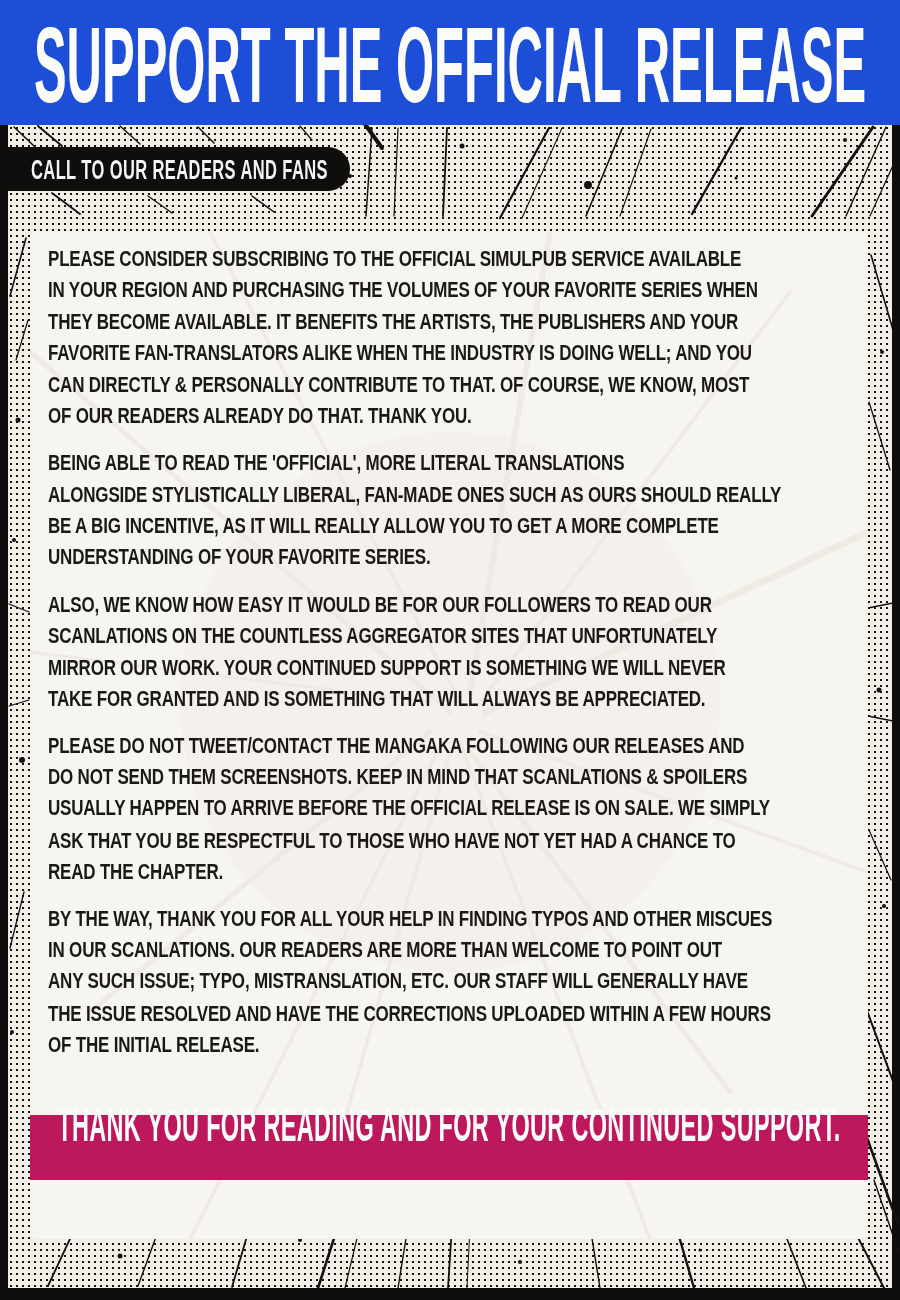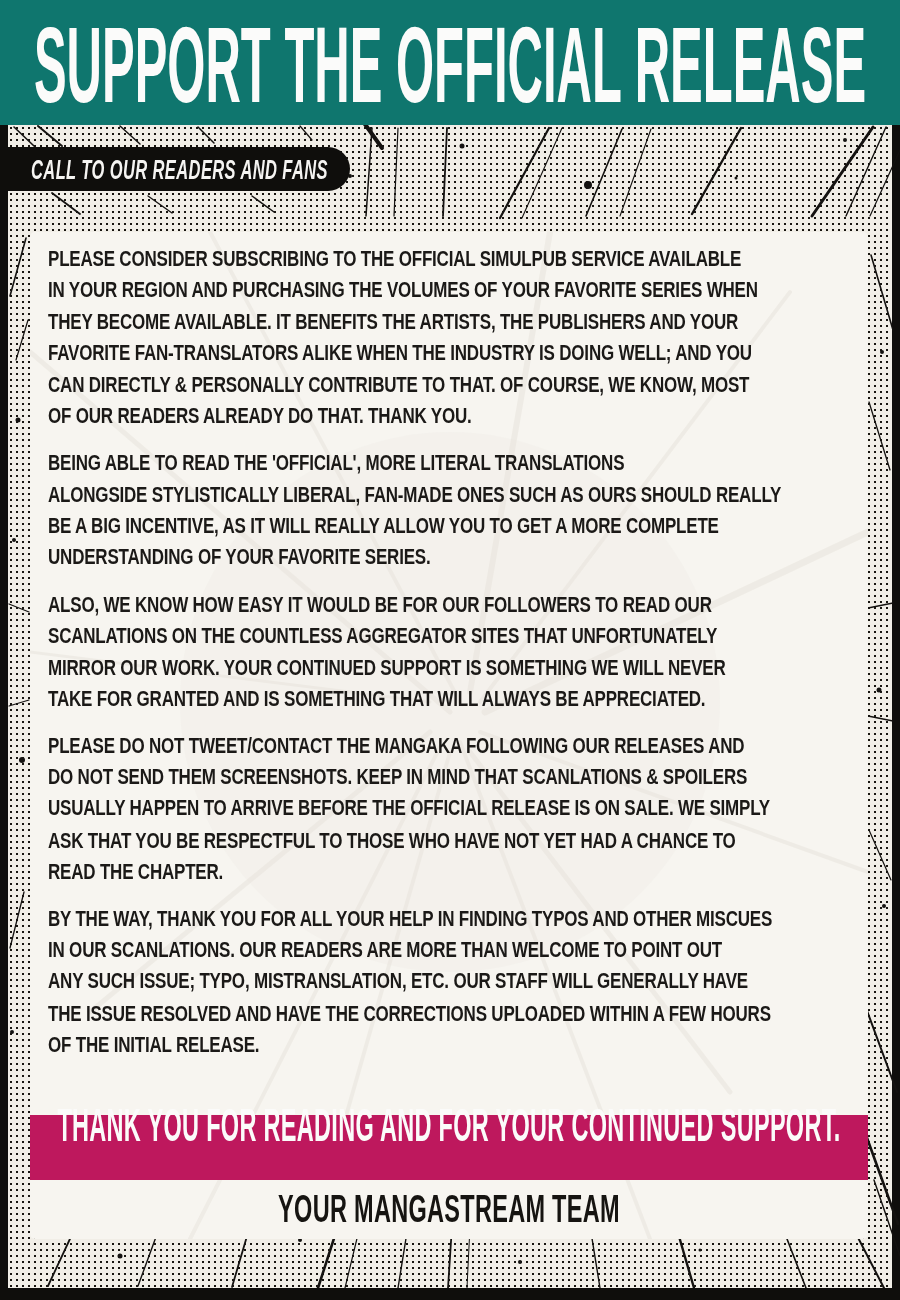--- a/index.html
+++ b/index.html
@@ -9,21 +9,21 @@
     position:relative;
     width:900px; height:1300px;
     background:#0f0e0c;
     overflow:hidden;
     font-family:"Liberation Sans","DejaVu Sans",sans-serif;
   }
 
   
   .top-banner {
     position:absolute; left:0; top:0; width:900px; height:125px;
-    background:#0f766e;
+    background:#1d4ed8;
     display:flex; align-items:center; justify-content:center;
     z-index:5;
   }
   .page-title {
     margin:0;
     color:#fbfbfa;
     font-size:49px; font-weight:bold; line-height:1;
     white-space:nowrap; letter-spacing:0px;
     transform:translateY(4px) scaleY(2.18);
   }
@@ -48,21 +48,20 @@
 
   
   .badge {
     position:absolute; left:0; top:147px;
     width:350px; height:44px;
     background:#0f0e0c;
     border-radius:0 22px 22px 0;
     display:flex; align-items:center;
     padding-left:31px;
     z-index:4;
-    font-style:italic;
   }
   .badge-label {
     color:#f5f4f2;
     font-size:16.5px; font-weight:bold; line-height:1;
     white-space:nowrap; letter-spacing:0.4px;
     transform:scaleY(1.7);
     transform-origin:left center;
   }
 
   
@@ -249,21 +248,18 @@
 IN OUR SCANLATIONS. OUR READERS ARE MORE THAN WELCOME TO POINT OUT
 ANY SUCH ISSUE; TYPO, MISTRANSLATION, ETC. OUR STAFF WILL GENERALLY HAVE
 THE ISSUE RESOLVED AND HAVE THE CORRECTIONS UPLOADED WITHIN A FEW HOURS
 OF THE INITIAL RELEASE.</p>
     </div>
 
     <div class="footer-banner">
       <span class="footer-banner-label">THANK YOU FOR READING AND FOR YOUR CONTINUED SUPPORT.</span>
     </div>
 
-    <div class="signature">
-      <span class="signature-label">YOUR MANGASTREAM TEAM</span>
-    </div>
 
   </main>
 
   <footer class="bottom-bar"></footer>
 
 </div>
 
 </body></html>

